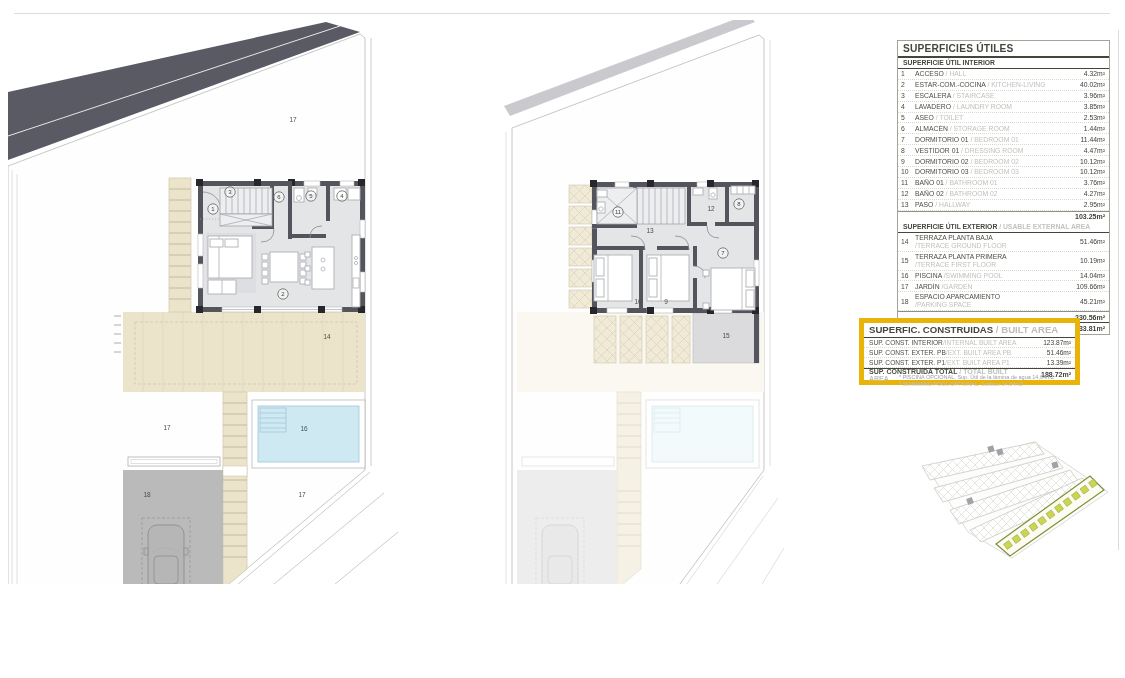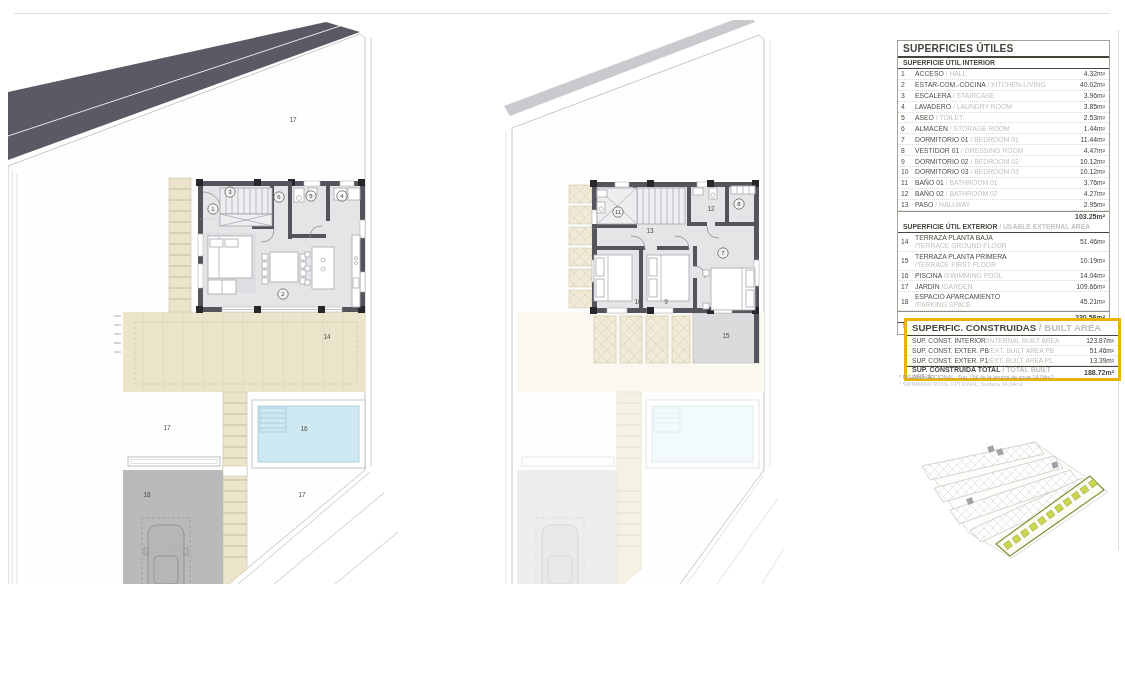--- a/index.html
+++ b/index.html
@@ -25,22 +25,22 @@
   .stline{stroke:#a5a5aa;stroke-width:.7;fill:none;}
   .cnum circle{fill:rgba(255,255,255,.5);stroke:#636660;stroke-width:.8;}
   .cnum text{font-size:6px;fill:#3d4036;text-anchor:middle;}
   .plain{font-size:6.5px;fill:#4c4f46;text-anchor:middle;}
   .faded{opacity:1;}
   .fadeln{stroke:#ddd8c6;stroke-width:.8;}
 
   
   #usable-table{position:absolute;left:897px;top:40px;width:211px;background:#fff;
     border:1px solid #a3a39a;color:#44473d;}
-  #built-table{position:absolute;left:904px;top:318px;width:211px;background:#fff;
-    border:3px solid #eab308;color:#44473d;}
+  #built-table{position:absolute;left:859px;top:318px;width:211px;background:#fff;
+    border:5px solid #eab308;color:#44473d;}
   .ttitle{height:15px;line-height:15px;font-size:10.2px;font-weight:bold;letter-spacing:.2px;
     padding-left:5px;border-bottom:2px solid #43463b;white-space:nowrap;}
   .thdr{height:10px;line-height:10px;font-size:6.8px;font-weight:bold;padding-left:5px;
     border-bottom:1.4px solid #43463b;white-space:nowrap;}
   .thdr .en{color:#c3c3bf;font-weight:bold;}
   .trow{display:flex;align-items:center;height:9.9px;font-size:6.8px;
     border-bottom:1px dotted #d9d9d2;white-space:nowrap;}
   .trow.tall{height:18px;}
   .tnum{width:14px;padding-left:3px;color:#4a4d42;flex:none;}
   .tname{flex:1;overflow:hidden;color:#4a4d42;}

